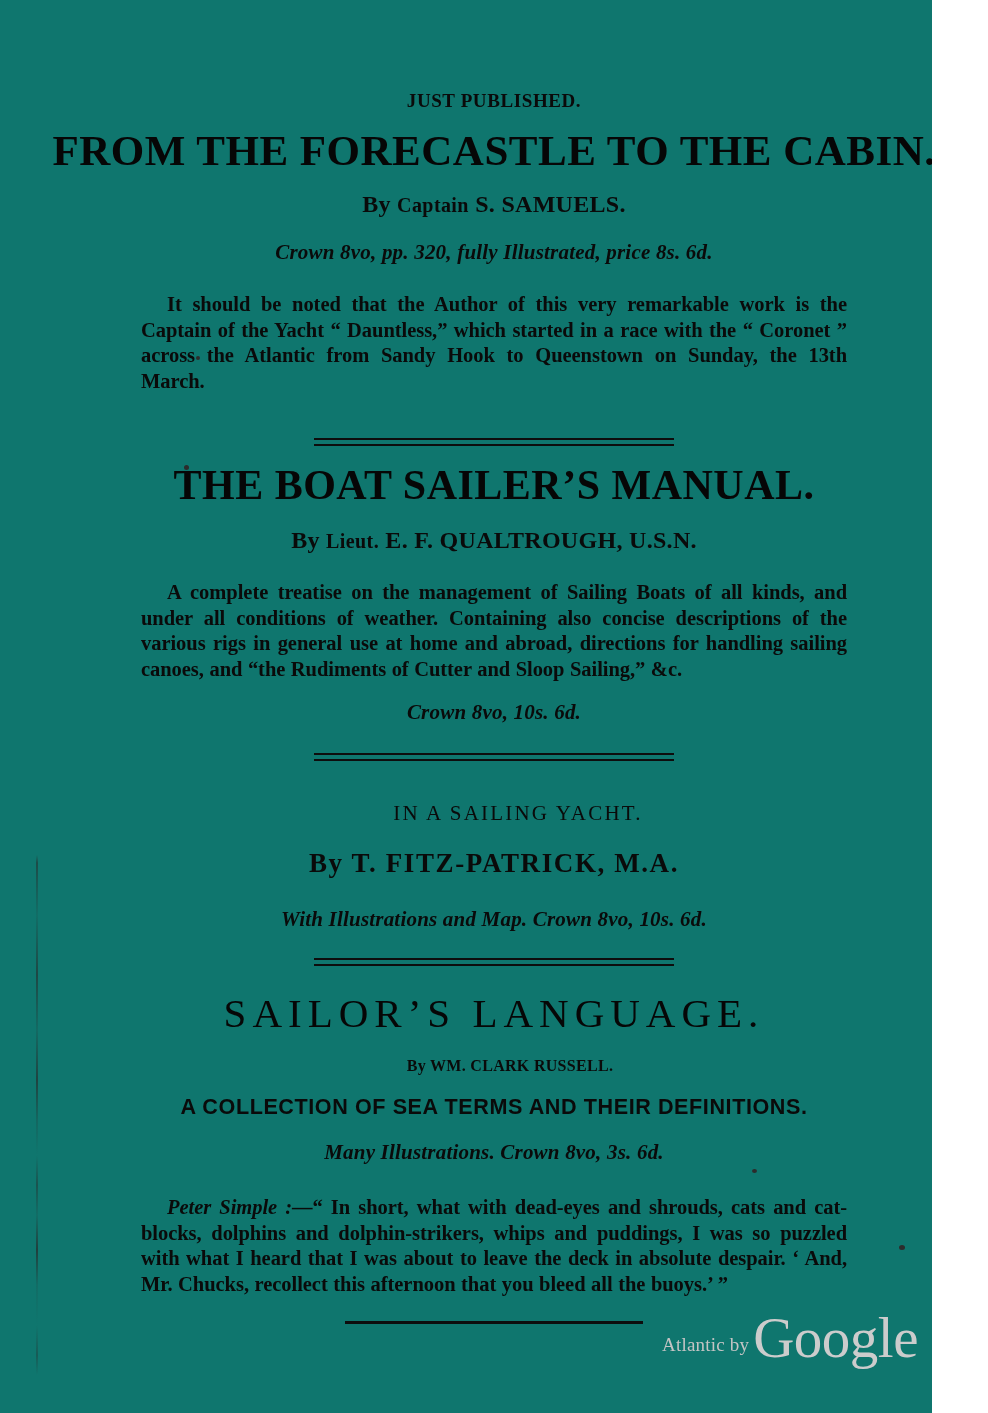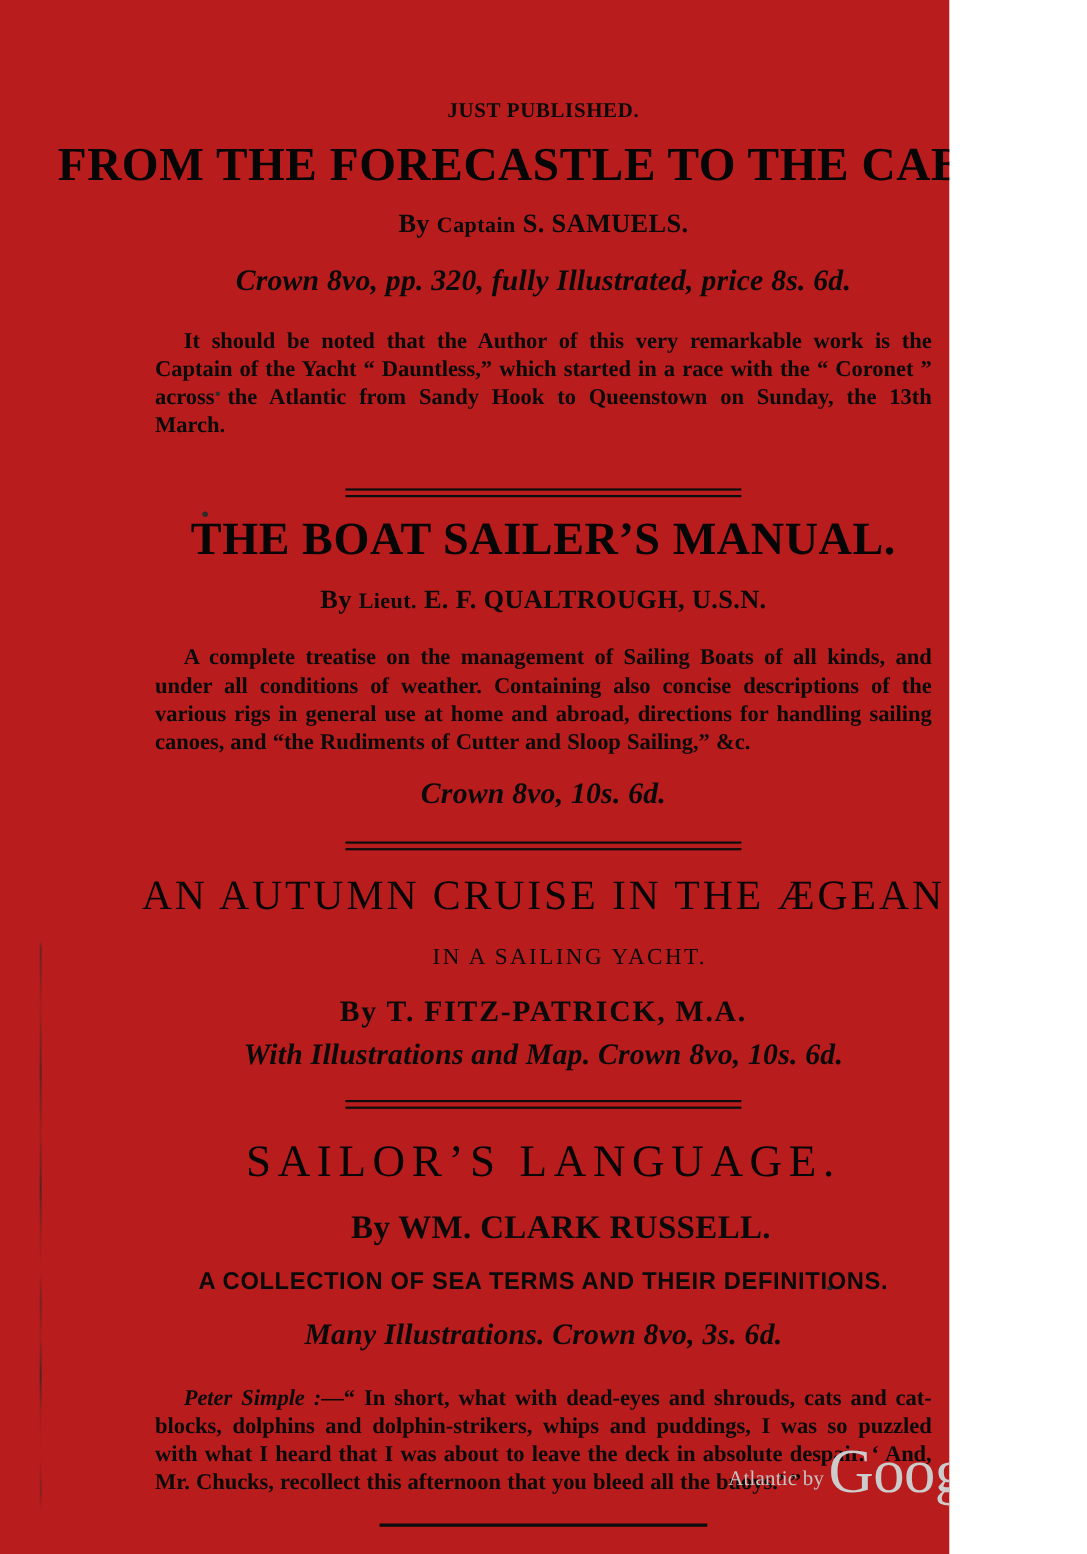--- a/index.html
+++ b/index.html
@@ -2,23 +2,23 @@
 <html><head>
 <meta charset="utf-8">
 <style>
   html, body {
     margin: 0;
     padding: 0;
     background: #ffffff;
   }
   .page {
     position: relative;
-    width: 863px;
+    width: 932px;
     height: 1413px;
-    background: #b91c1c;
+    background: #0f766e;
     overflow: hidden;
     font-family: "Liberation Serif", "DejaVu Serif", serif;
     color: #0a0a0a;
   }
 
   
   .scan-line {
     position: absolute;
     left: 36px;
     top: 855px;
@@ -105,21 +105,21 @@
     letter-spacing: 0.6px;
     margin: 0;
     font-family: "Liberation Sans", "DejaVu Sans", sans-serif;
     transform: scaleX(0.98);
   }
 
   .pricing {
     text-align: center;
     font-style: italic;
     font-weight: bold;
-    font-size: 27px;
+    font-size: 21px;
     margin: 0;
     letter-spacing: 0.2px;
   }
 
   .para {
     font-size: 20.5px;
     line-height: 25.5px;
     text-align: justify;
     font-weight: bold;
     margin: 0 auto;
@@ -237,35 +237,34 @@
       <p class="para" style="margin-top:26px; width:706px;">
         <span class="ind"></span><span>A complete treatise on the management of Sailing Boats of all kinds, and under all conditions of weather. Containing also concise descriptions of the various rigs in general use at home and abroad, directions for handling sailing canoes, and “the Rudiments of Cutter and Sloop Sailing,” &amp;c.</span>
       </p>
 
       <p class="pricing" style="margin-top:18px;">Crown 8vo, 10s. 6d.</p>
     </div>
 
     <div class="rule-double" style="margin-top:28px;"></div>
 
     <div class="block" style="padding-top:18px;">
-      <p class="headline h-aegean">AN AUTUMN CRUISE IN THE ÆGEAN</p>
 
       <p class="subline-caps" style="margin-top:21px;margin-left:48px;">IN A SAILING YACHT.</p>
 
       <p class="byline-small" style="margin-top:22px;">By T. FITZ-PATRICK, M.A.</p>
 
-      <p class="pricing" style="margin-top:8px;">With Illustrations and Map.   Crown 8vo, 10s. 6d.</p>
+      <p class="pricing" style="margin-top:28px;">With Illustrations and Map.   Crown 8vo, 10s. 6d.</p>
     </div>
 
     <div class="rule-double" style="margin-top:26px;"></div>
 
     <div class="block" style="padding-top:22px;">
       <p class="headline h-sailors">SAILOR’S LANGUAGE.</p>
 
-      <p class="byline" style="margin-top:20px; font-size:30px;padding-left:32px;">By WM. CLARK RUSSELL.</p>
+      <p class="byline" style="margin-top:20px; font-size:16px;padding-left:32px;">By WM. CLARK RUSSELL.</p>
 
       <p class="collection" style="margin-top:19px;">A COLLECTION OF SEA TERMS AND THEIR DEFINITIONS.</p>
 
       <p class="pricing" style="margin-top:20px;">Many Illustrations.   Crown 8vo, 3s. 6d.</p>
 
       <p class="para" style="margin-top:30px; width:706px;">
         <span class="ind"></span><em>Peter Simple :</em><span>—“ In short, what with dead-eyes and shrouds, cats and cat-blocks, dolphins and dolphin-strikers, whips and puddings, I was so puzzled with what I heard that I was about to leave the deck in absolute despair. ‘ And, Mr. Chucks, recollect this afternoon that you bleed all the buoys.’ ”</span>
       </p>
     </div>
 

